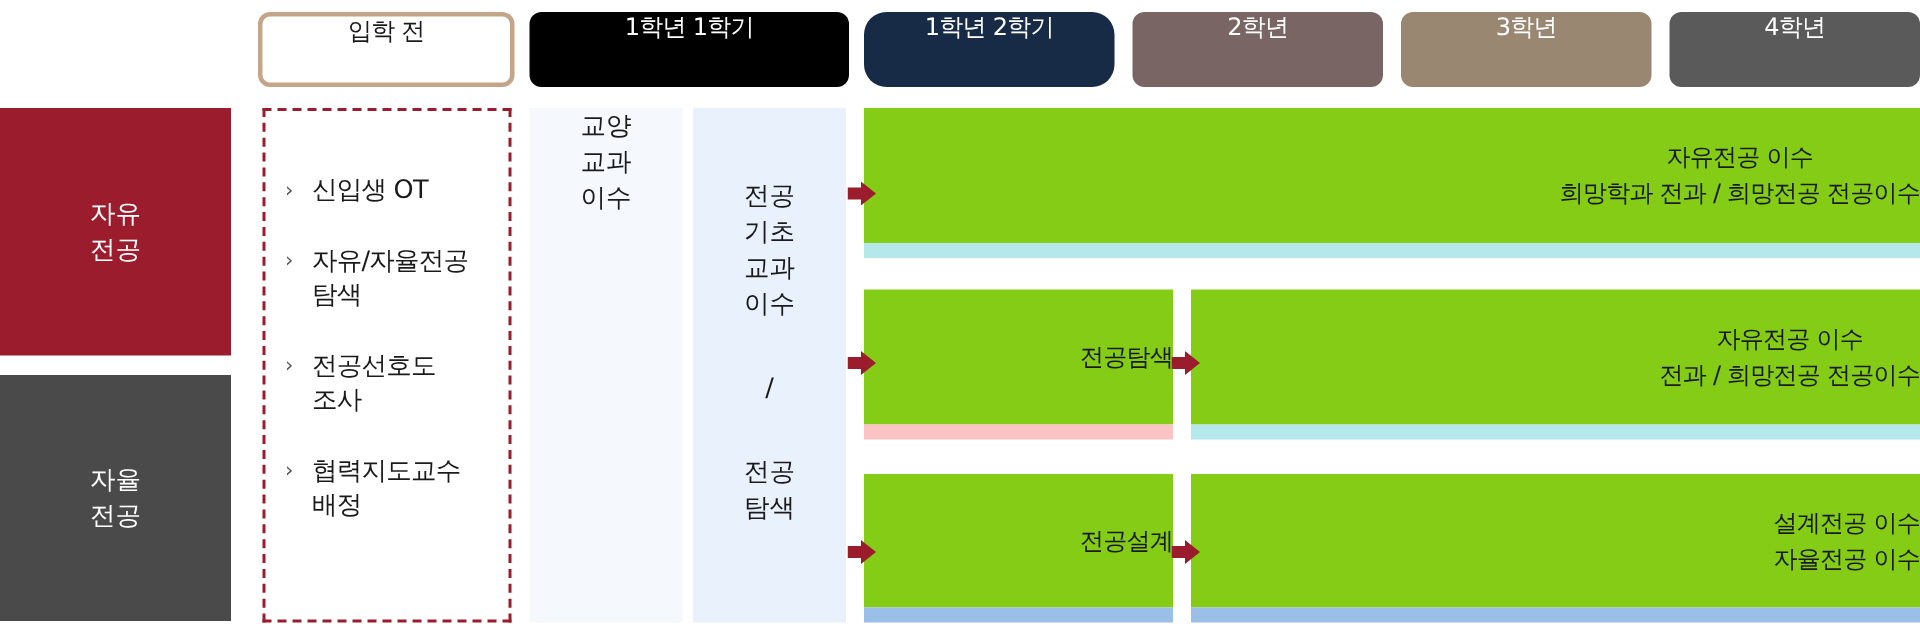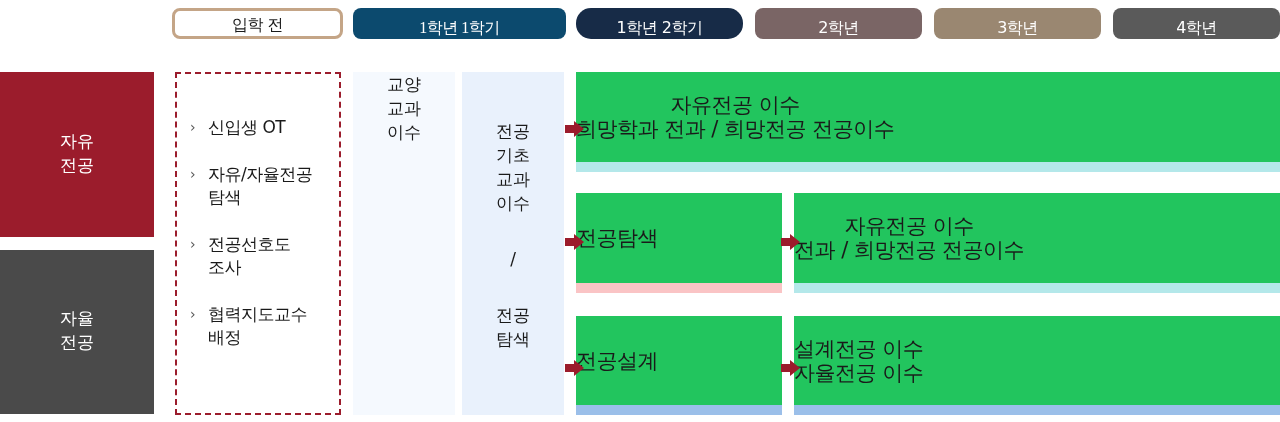--- a/index.html
+++ b/index.html
@@ -1,36 +1,36 @@
 <!DOCTYPE html>
 <html><head>
 <meta charset="utf-8">
 <style>
   * { box-sizing: border-box; margin: 0; padding: 0; }
   html, body { width: 1280px; height: 422px; background: #ffffff; overflow: hidden; }
   body { position: relative; font-family: "DejaVu Sans", "Liberation Sans", sans-serif; color: #1a1a1a; }
-  .hdr { position: absolute; top: 8px; height: 31px; border-radius: 8px; display: flex; align-items: flex-end; justify-content: center; font-size: 16px; color: #ffffff; letter-spacing: -0.5px; }
+  .hdr { position: absolute; top: 8px; height: 50px; border-radius: 8px; display: flex; align-items: flex-start; justify-content: center; font-size: 16px; color: #ffffff; letter-spacing: -0.5px; }
   .hdr.outline { background: #ffffff; border: 3px solid #c4a587; color: #1a1a1a; }
-  .track { position: absolute; display: flex; align-items: center; justify-content: center; text-align: center; color: #ffffff; font-size: 17px; line-height: 24px; font-family: Liberation Mono, monospace; }
+  .track { position: absolute; display: flex; align-items: center; justify-content: center; text-align: center; color: #ffffff; font-size: 17px; line-height: 24px; }
   .dashed { position: absolute; left: 175px; top: 72px; width: 166px; height: 343px; border: 2px dashed #9b1c2c; }
   .pre-list { position: absolute; left: 190px; top: 116px; list-style: none; }
   .pre-list li { position: relative; padding-left: 18px; font-size: 17px; line-height: 23px; margin-bottom: 24px; font-weight: 500; letter-spacing: -0.5px; }
   .pre-list li .bullet { position: absolute; left: 0; top: 0; font-size: 14px; color: #555555; }
   .col { position: absolute; display: flex; align-items: flex-start; justify-content: center; text-align: center; font-size: 17px; line-height: 24px; }
-  .cell { position: absolute; background: #22c55e; display: flex; align-items: center; justify-content: flex-start; text-align: center; font-size: 21px; line-height: 24px; letter-spacing: -0.5px; }
+  .cell { position: absolute; background: #84cc16; display: flex; align-items: center; justify-content: flex-end; text-align: center; font-size: 16px; line-height: 24px; letter-spacing: -0.5px; }
   .bar { position: absolute; height: 10px; }
   .arrow { position: absolute; width: 19px; height: 16px; }
 </style>
 </head>
 <body>
 
 <div class="hdr outline" style="left:172px;width:171px;">
   <span>입학 전</span>
 </div>
-<div class="hdr" style="left:353px;width:213px;background:#0c4a6e;font-family:Liberation Serif, serif;">
+<div class="hdr" style="left:353px;width:213px;background:#000000;">
   <span>1학년 1학기</span>
 </div>
 <div class="hdr" style="left:576px;width:167px;background:#172b47;border-radius:15px;">
   <span>1학년 2학기</span>
 </div>
 <div class="hdr" style="left:755px;width:167px;background:#7a6565;">
   <span>2학년</span>
 </div>
 <div class="hdr" style="left:934px;width:167px;background:#9a8771;">
   <span>3학년</span>

